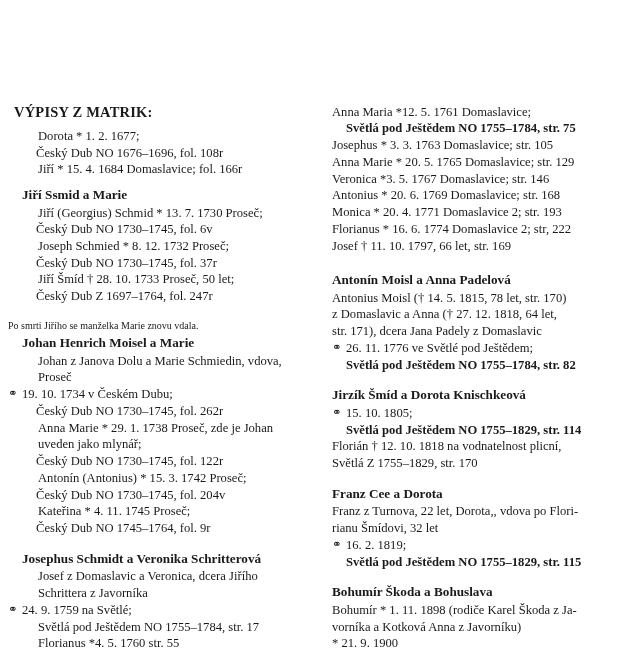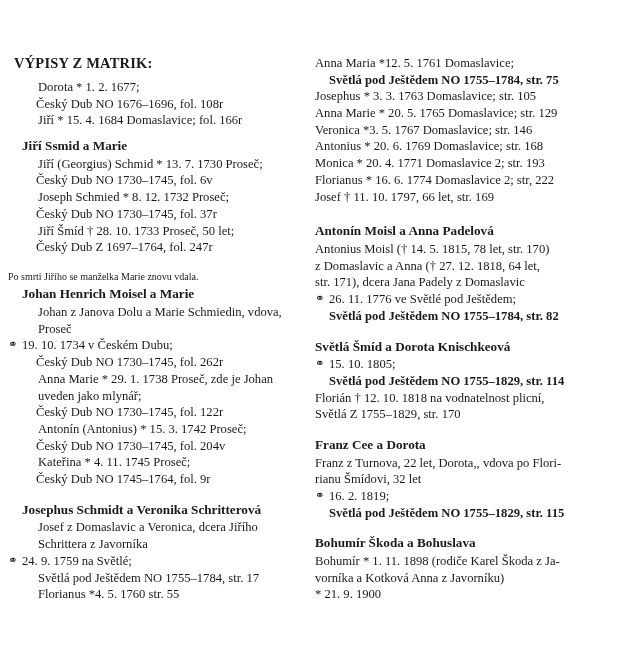--- a/index.html
+++ b/index.html
@@ -16,22 +16,22 @@
   }
   .page {
     position: relative;
     width: 631px;
     height: 665px;
     box-sizing: border-box;
     padding: 6px 8px 4px 8px;
   }
   .columns {
     display: flex;
-    gap: 15px;
-    align-items: center;
+    gap: 32px;
+    align-items: flex-end;
     height: 100%;
   }
   .col {
     width: 292px;
     flex: 0 0 292px;
   }
   .doc-title {
     font-size: 14.5px;
     font-weight: bold;
     letter-spacing: 0.2px;
@@ -160,21 +160,21 @@
         <div class="line ind0">Antonius Moisl († 14. 5. 1815, 78 let, str. 170)</div>
         <div class="line ind0">z Domaslavic a Anna († 27. 12. 1818, 64 let,</div>
         <div class="line ind0">str. 171), dcera Jana Padely z Domaslavic</div>
         <div class="line hang"><span class="marr"><span class="marr-sym">⚭</span></span><span>26. 11. 1776 ve Světlé pod Ještědem;</span></div>
         <div class="line ind1">Světlá pod Ještědem NO 1755–1784, str. 82</div>
       </div>
 
       <div class="spacer-s"></div>
 
       <div class="entry">
-        <div class="entry-title">Světlá Šmíd a Dorota Knischkeová</div>
+        <div class="entry-title">Jirzík Šmíd a Dorota Knischkeová</div>
         <div class="line hang"><span class="marr"><span class="marr-sym">⚭</span></span><span>15. 10. 1805;</span></div>
         <div class="line ind1">Světlá pod Ještědem NO 1755–1829, str. 114</div>
         <div class="line ind0">Florián † 12. 10. 1818 na vodnatelnost plicní,</div>
         <div class="line ind0">Světlá Z 1755–1829, str. 170</div>
       </div>
 
       <div class="spacer-s"></div>
 
       <div class="entry">
         <div class="entry-title">Franz Cee a Dorota</div>

